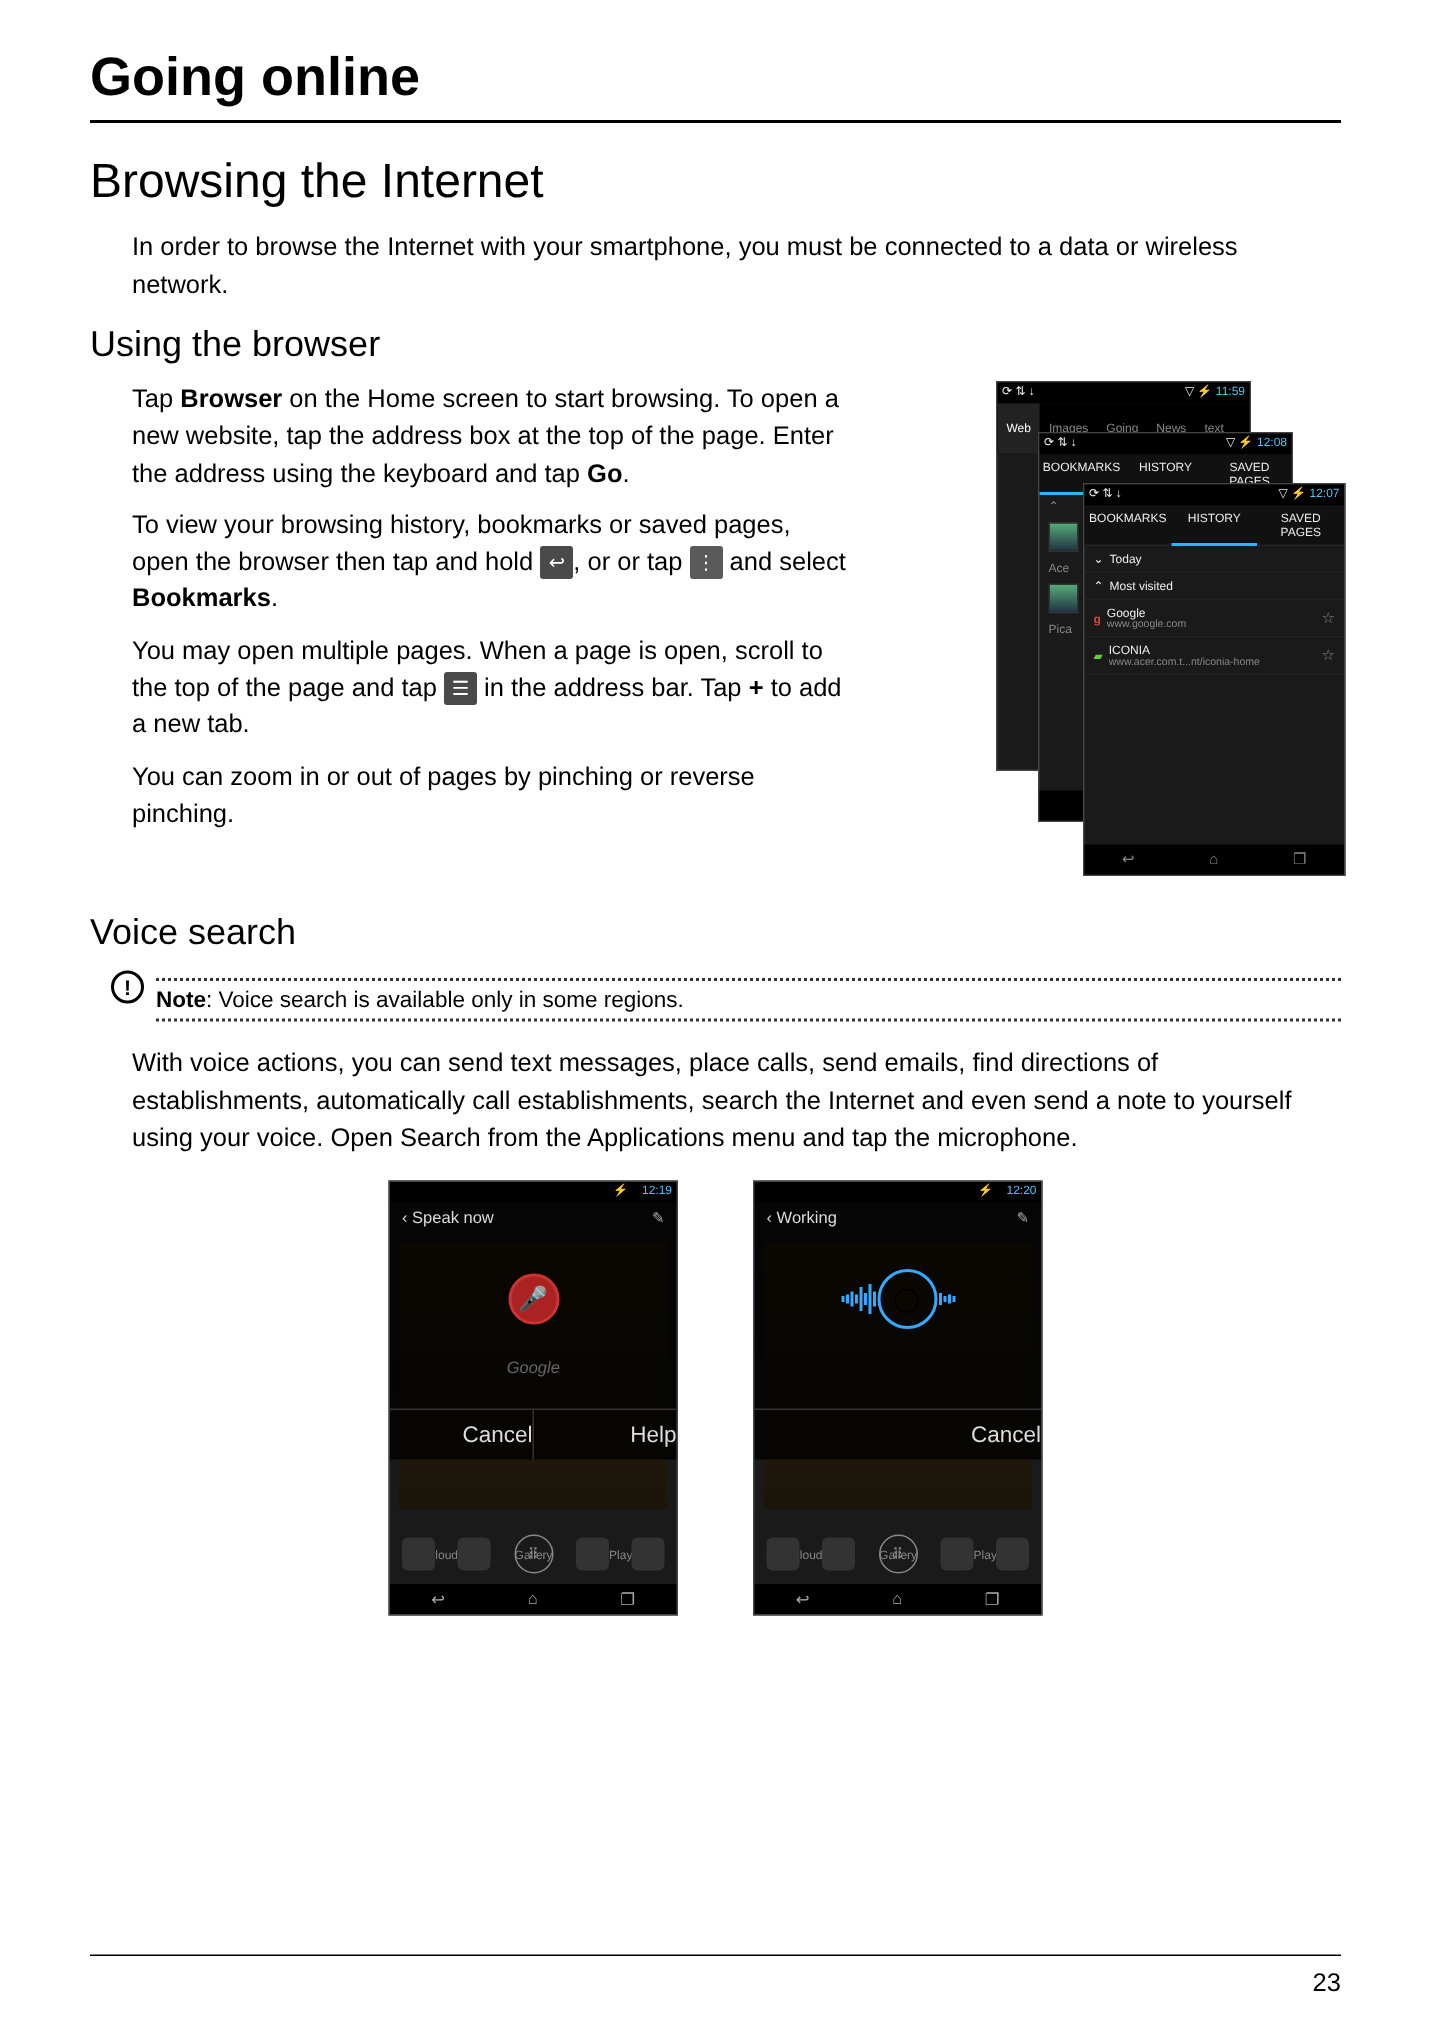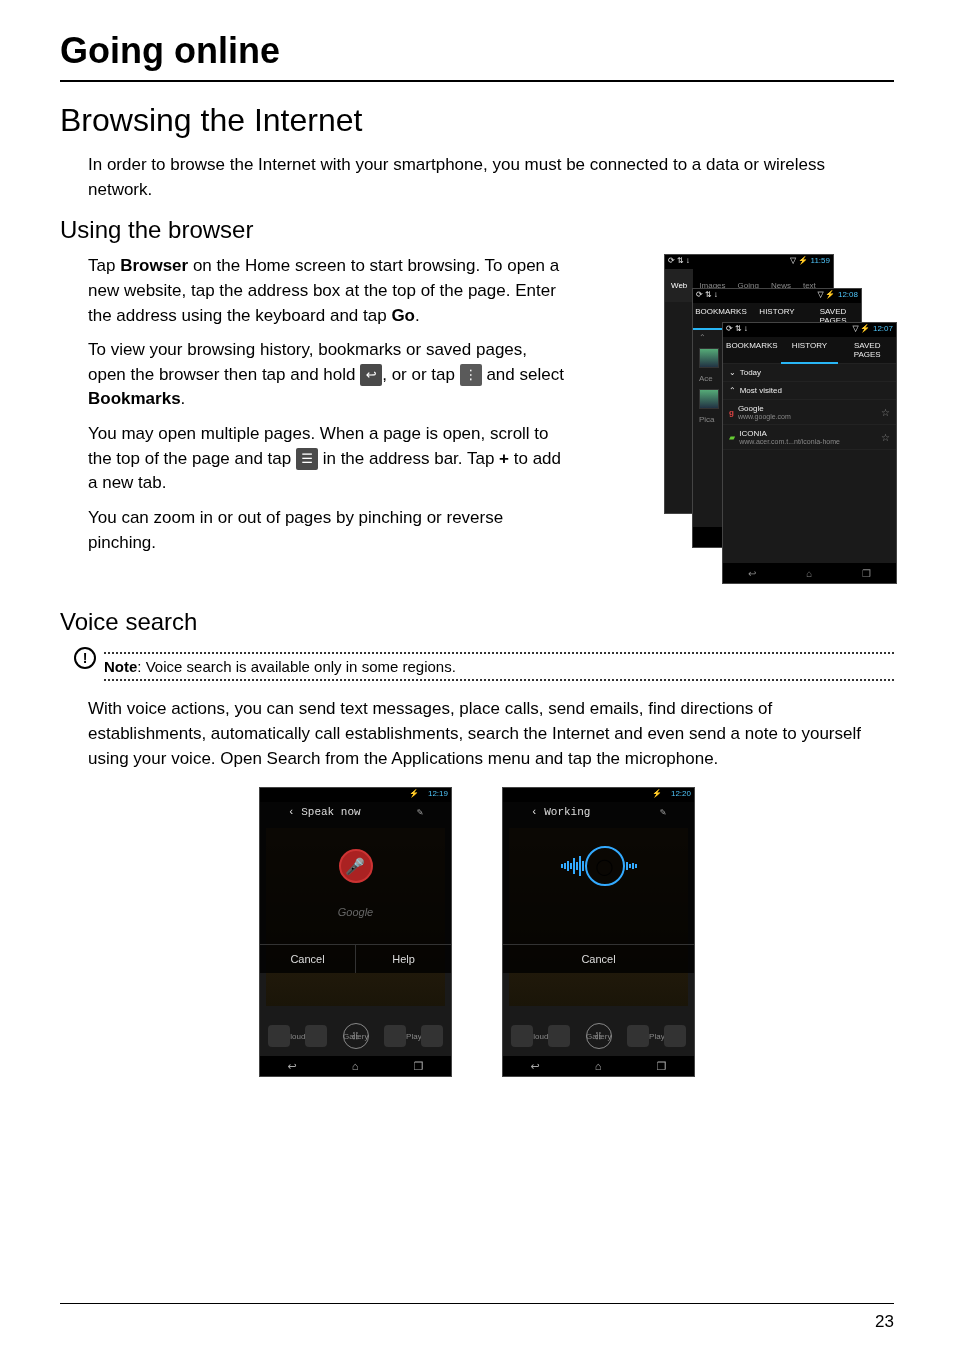--- a/index.html
+++ b/index.html
@@ -36,30 +36,30 @@
     .ph-li .sub { color: #888; font-size: 7px; }
     .ph-star { color: #888; font-size: 10px; }
     .ph-nav { position: absolute; bottom: 0; left: 0; right: 0; height: 20px; display: flex; justify-content: space-around; align-items: center; color: #888; font-size: 10px; background: #000; }
     .ph-thumb { width: 20px; height: 20px; background: linear-gradient(#5a7, #234); border: 1px solid #333; }
     .ph-row { display:flex; align-items:center; font-size:8px; padding:3px 6px; gap: 5px;}
 
     
     .vs-phone { width: 193px; height: 290px; background: #1a1a1a; position: relative; border: 1px solid #444; overflow:hidden;}
     .vs-bg { position: absolute; top: 40px; left: 6px; right: 6px; bottom: 70px; background: linear-gradient(#3a2a15, #1a1508); }
     .vs-overlay { position: absolute; top: 10px; left: 0; right: 0; height: 175px; background: rgba(0,0,0,0.8); }
-    .vs-title { color: #ddd; font-size: 11px; padding: 8px 28px; display: flex; justify-content: space-between; align-items: center; font-family: Liberation Mono, monospace; }
+    .vs-title { color: #ddd; font-size: 11px; padding: 8px 8px; display: flex; justify-content: space-between; align-items: center; }
     .vs-erase { color: #aaa; font-size: 10px; }
     .vs-center { display: flex; justify-content: center; align-items: center; height: 80px; }
     .vs-mic { width: 34px; height: 34px; border-radius: 50%; border: 2px solid #c33; background: #a22; display:flex; align-items:center; justify-content:center; color:#fff; }
     .vs-wave { width: 40px; height: 40px; border-radius: 50%; border: 2px solid #3af; display:flex;align-items:center;justify-content:center; }
     .vs-google { text-align: center; color: #666; font-size: 11px; font-style: italic; }
     .vs-waveform { display:flex; align-items:center; justify-content:center; gap:1px; height:80px;}
     .vs-waveform span{ display:block; width:2px; background:#3af;}
     .vs-btnrow { position: absolute; bottom: 0; left: 0; right: 0; display: flex; }
-    .vs-btn { flex: 1; text-align: center; color: #ddd; padding: 8px 0; font-size: 11px; border-top: 1px solid #333; }
+    .vs-btn { flex: 1; text-align: right; color: #ddd; padding: 8px 0; font-size: 15px; border-top: 1px solid #333; }
     .vs-btn + .vs-btn { border-left: 1px solid #333; }
     .vs-dock { position: absolute; bottom: 22px; left: 0; right: 0; height: 36px; display:flex; justify-content: space-between; align-items:center; padding: 0 8px;}
     .vs-dock .lbl{ font-size:8px; color:#888;}
     .vs-dock .ic{ width:22px;height:22px;background:#333;border-radius:4px;}
     .vs-dock .apps{ width:26px;height:26px;border:1px solid #888;border-radius:50%; display:flex;align-items:center;justify-content:center;color:#888;font-size:10px;}
     .vs-nav { position: absolute; bottom: 0; left: 0; right: 0; height: 20px; display: flex; justify-content: space-around; align-items: center; color: #aaa; font-size: 11px; background: #000;}
   </style>
 </head>
 <body>
 

